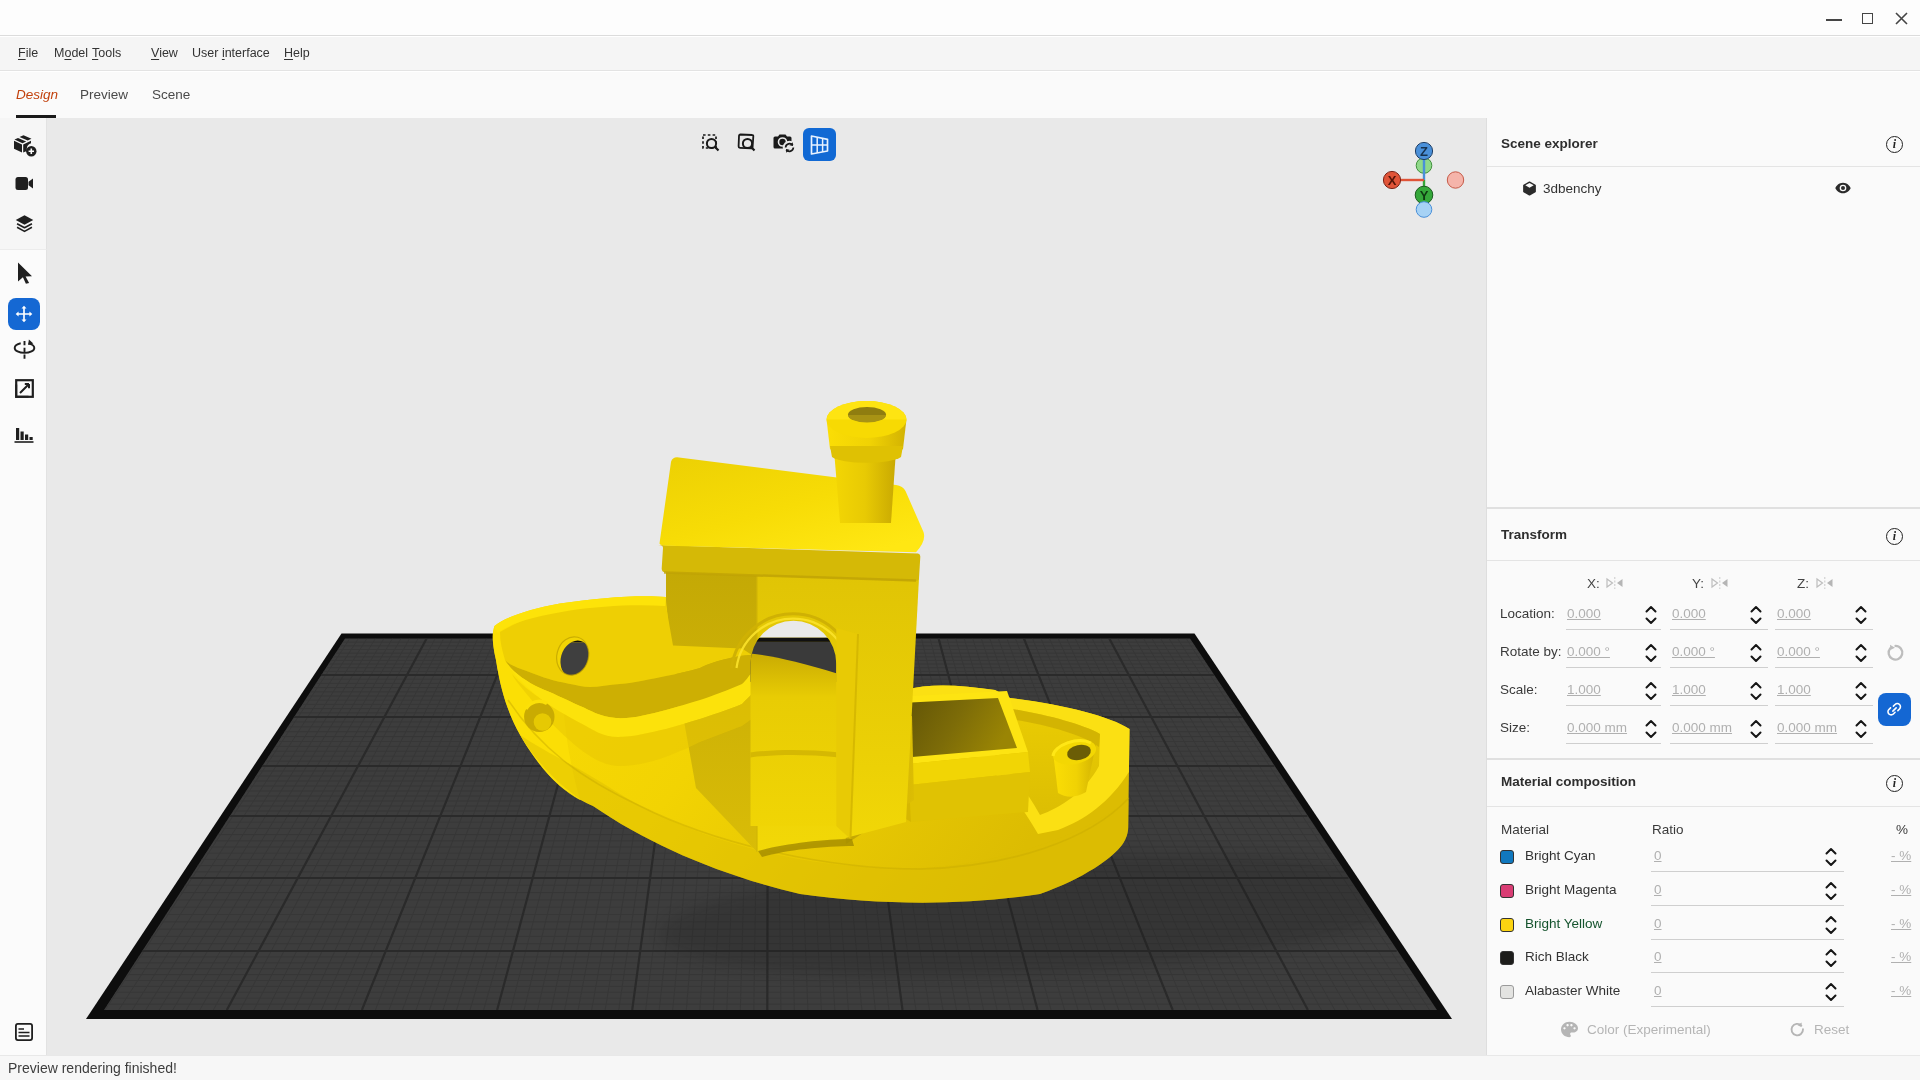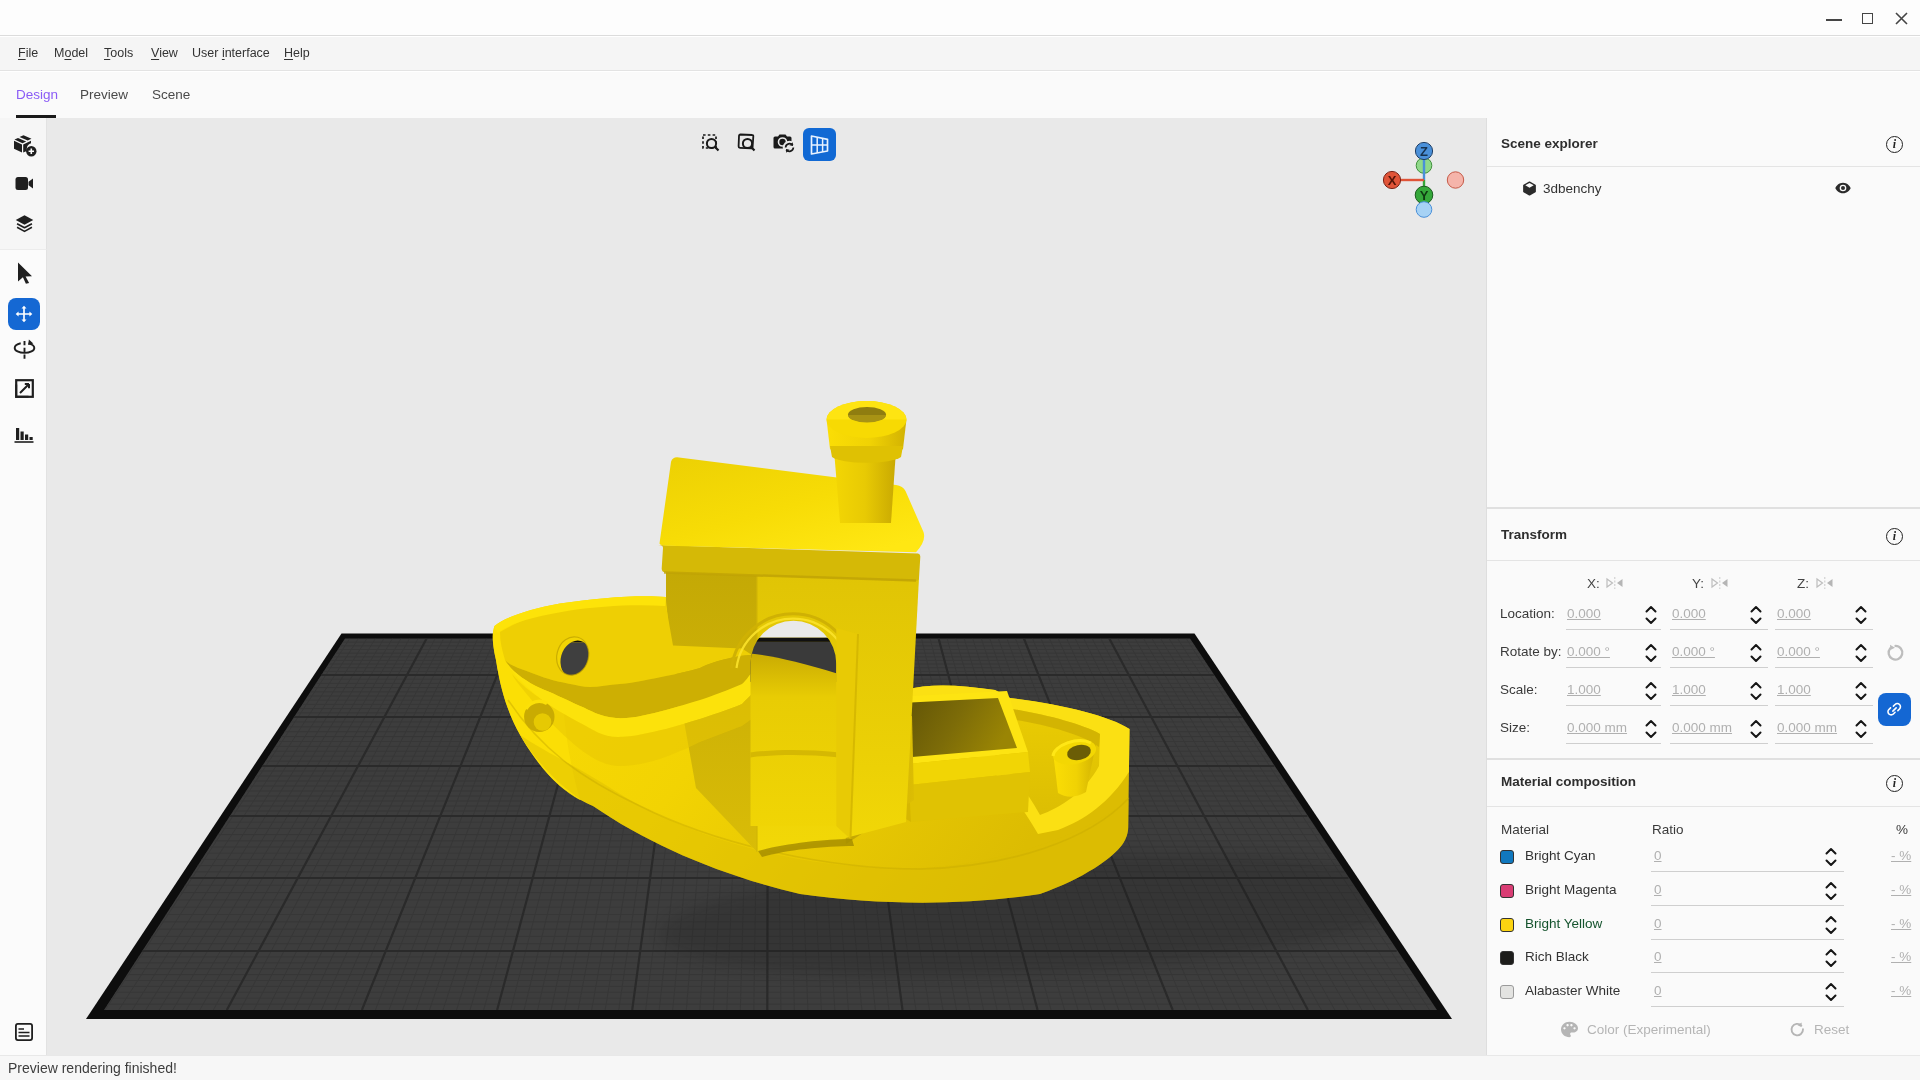--- a/index.html
+++ b/index.html
@@ -9,21 +9,21 @@
 
 #titlebar { left:0; top:0; width:1920px; height:36px; background:#fdfdfd; border-bottom:1px solid #dcdcdc; }
 #title { width:100%; text-align:center; top:8px; font-size:17px; font-weight:bold; color:#4d4d4d; letter-spacing:0.1px; }
 
 #menubar2,#menubar { left:0; top:37px; width:1920px; height:34px; background:#f5f5f5; border-bottom:1px solid #e3e3e3; }
 .menuitem { top:46px; font-size:12.5px; color:#333; }
 .menuitem u { text-decoration-thickness:1px; text-underline-offset:2px; }
 
 #tabbar { left:0; top:72px; width:1920px; height:46px; background:#fafafa; }
 .tab { top:87px; font-size:13.5px; color:#4a4a4a; }
-.tab.active { color:#8b5cf6; }
+.tab.active { color:#c2410c;font-style:italic; }
 #tabline { left:16px; top:115px; width:40px; height:3px; background:#1a1a1a; }
 
 #sidebar { left:0; top:118px; width:47px; height:937px; background:#fbfbfb; border-right:1px solid #e2e2e2; }
 #sidetop { left:0; top:118px; width:47px; height:132px; background:#f6f6f6; border-right:1px solid #e2e2e2; border-bottom:1px solid #ececec;}
 
 #viewport { left:47px; top:118px; width:1439px; height:937px; background:#e9e9e9; }
 
 #rightpanel { left:1486px; top:118px; width:434px; height:937px; background:#fafafa; border-left:1px solid #dedede; }
 .sechead { font-size:13.5px; font-weight:bold; color:#2e2e2e; }
 .seprow { left:1487px; width:433px; height:1px; background:#e4e4e4; }
@@ -52,21 +52,21 @@
   <div id="titlebar" class="abs"></div>
   <div class="abs" style="left:1826px;top:19px;width:16px;height:2px;background:#454545"></div>
   <div class="abs" style="left:1862px;top:13px;width:11px;height:11px;border:1.6px solid #454545"></div>
   <svg class="abs" style="left:1895px;top:12px" width="13" height="13">
       <path d="M1,1 L12,12 M12,1 L1,12" stroke="#454545" stroke-width="1.6"></path>
     </svg>
 
   <div id="menubar" class="abs"></div>
   <div class="menuitem abs" style="left:18px"><u>F</u>ile</div>
   <div class="menuitem abs" style="left:54px">M<u>o</u>del</div>
-  <div class="menuitem abs" style="left:104px"><u>T</u>ools</div>
+  <div class="menuitem abs" style="left:92px"><u>T</u>ools</div>
   <div class="menuitem abs" style="left:151px"><u>V</u>iew</div>
   <div class="menuitem abs" style="left:192px">User <u>i</u>nterface</div>
   <div class="menuitem abs" style="left:284px"><u>H</u>elp</div>
 
   <div id="tabbar" class="abs"></div>
   <div class="tab active abs" style="left:16px">Design</div>
   <div class="tab abs" style="left:80px">Preview</div>
   <div class="tab abs" style="left:152px">Scene</div>
   <div id="tabline" class="abs"></div>
 

